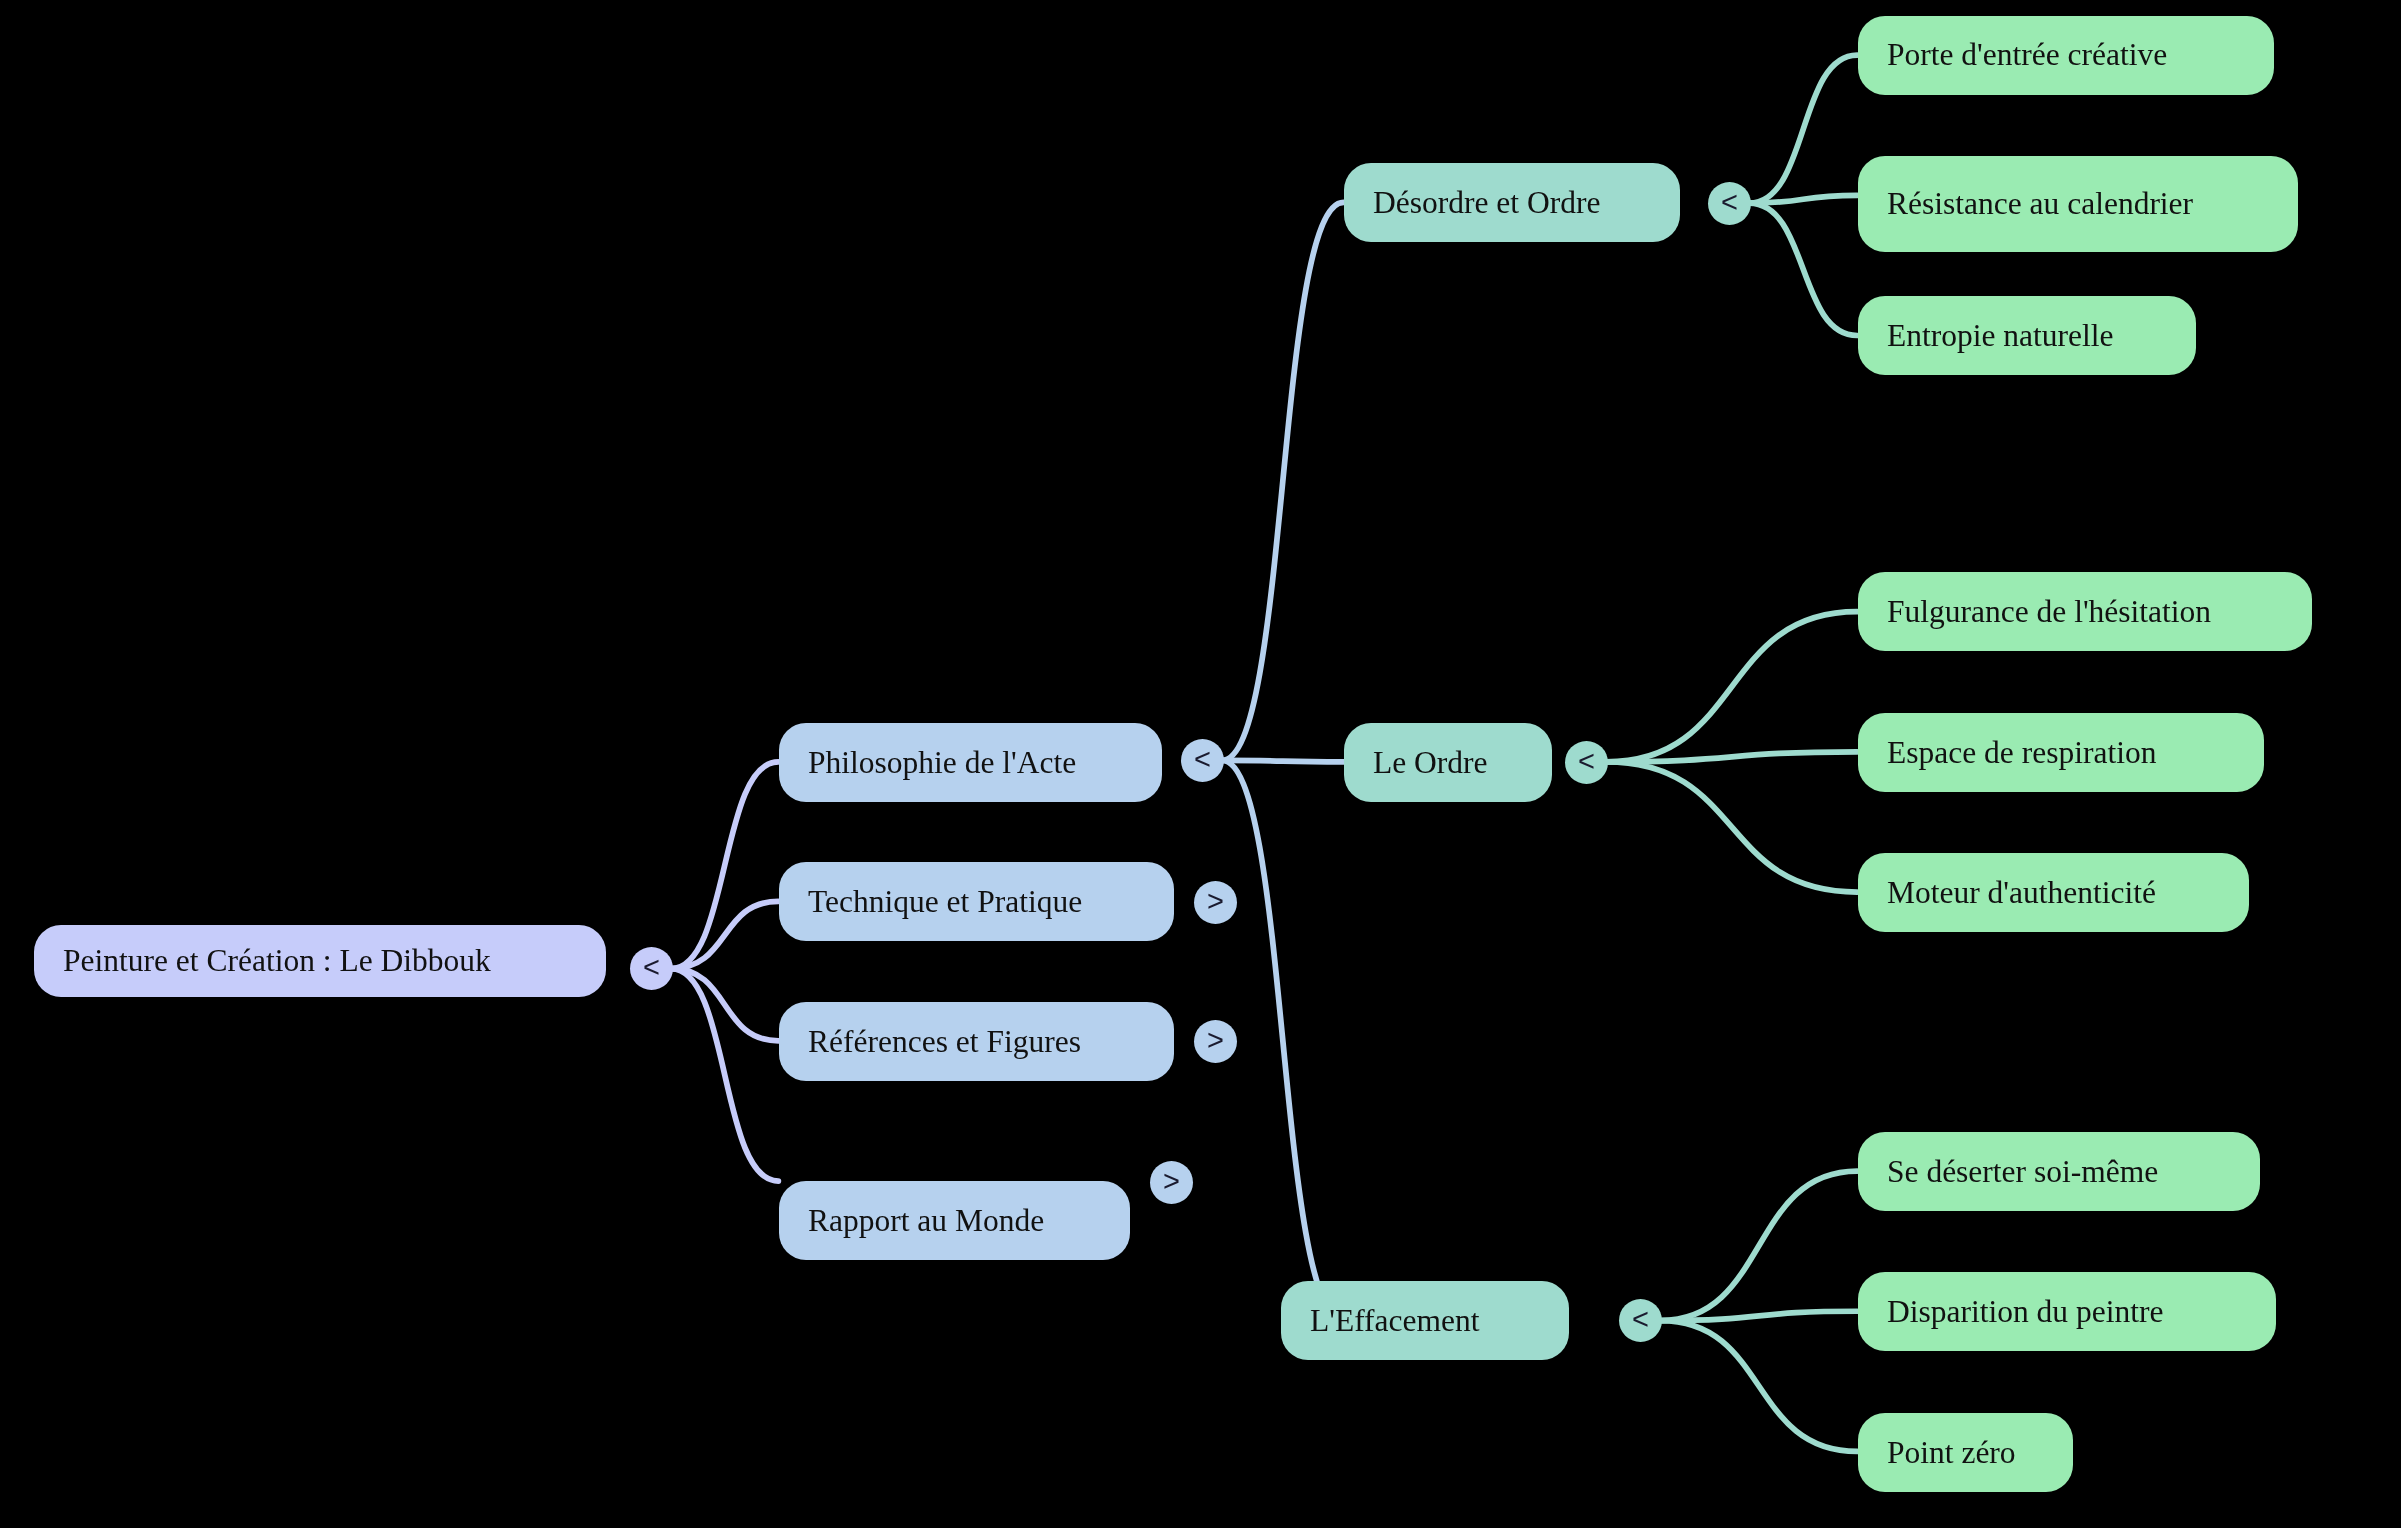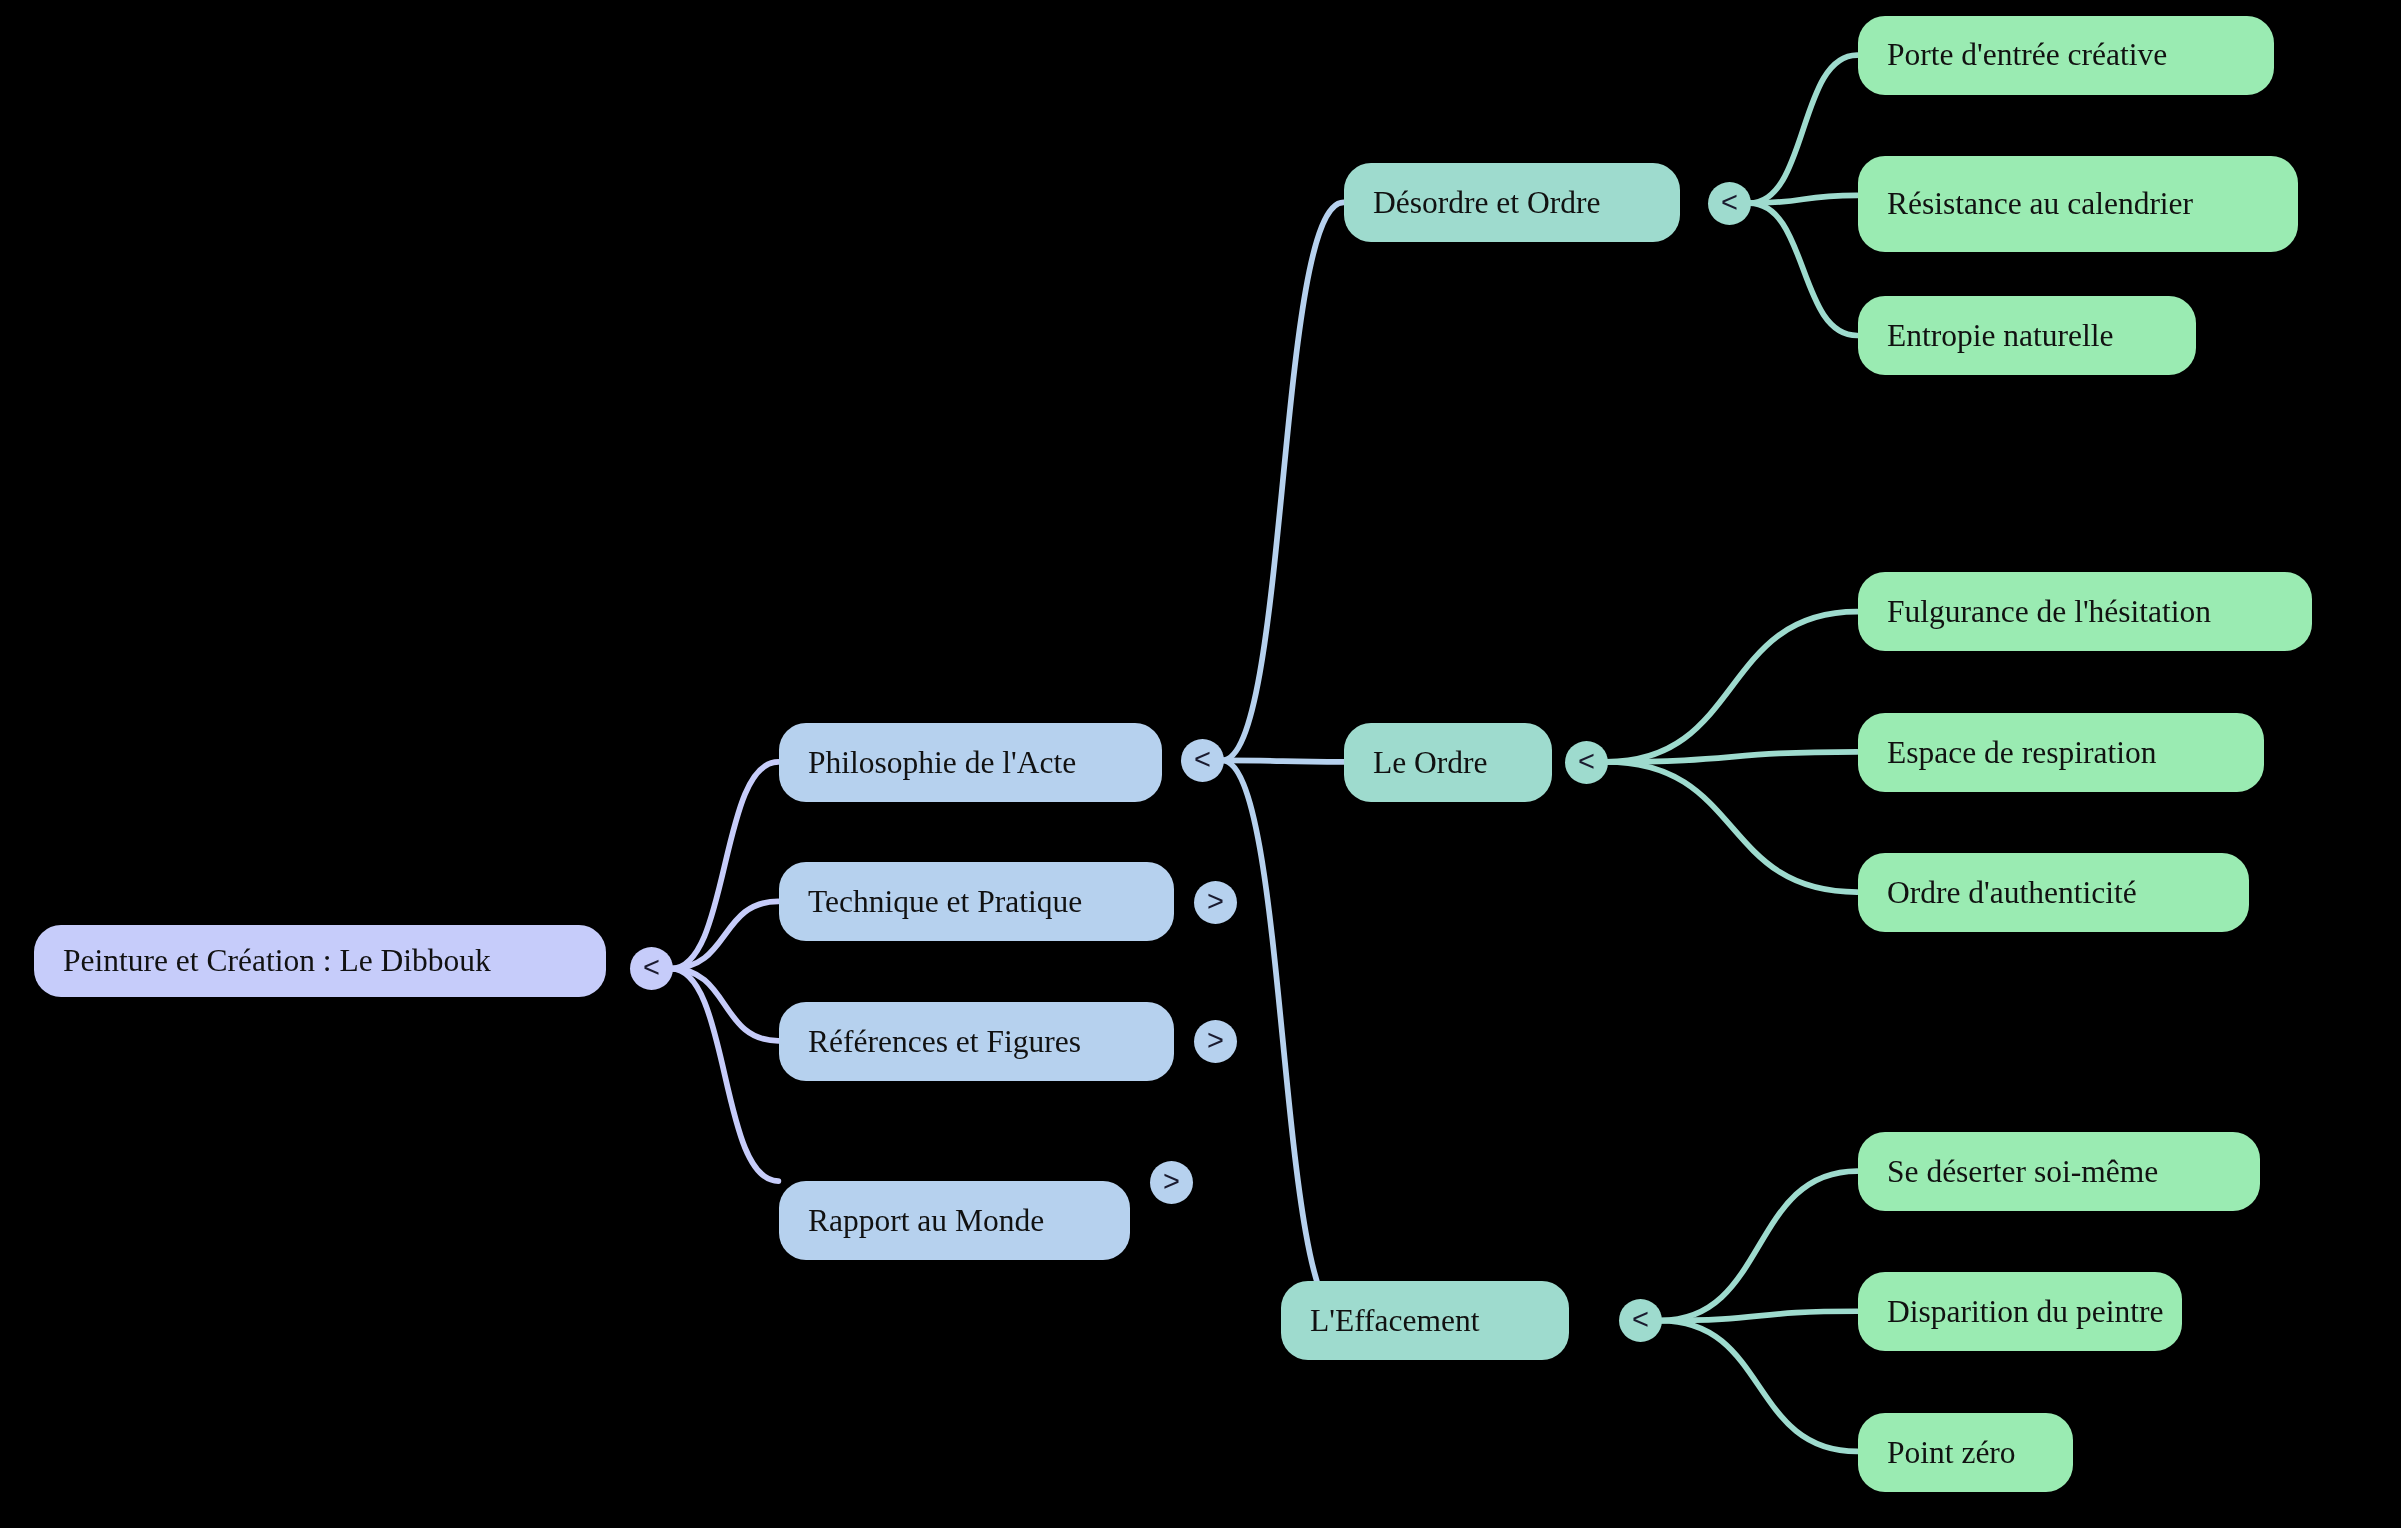--- a/index.html
+++ b/index.html
@@ -119,32 +119,32 @@
       <div class="toggle toggle-l3" style="left: 1565px; top: 741px;">
         <span>&lt;</span>
       </div>
       <div class="node node-leaf" style="left: 1858px; top: 572px; width: 454px; height: 79px;">
         <span>Fulgurance de l'hésitation</span>
       </div>
       <div class="node node-leaf" style="left: 1858px; top: 713px; width: 406px; height: 79px;">
         <span>Espace de respiration</span>
       </div>
       <div class="node node-leaf" style="left: 1858px; top: 853px; width: 391px; height: 79px;">
-        <span>Ordre d'authenticité</span>
+        <span>Moteur d'authenticité</span>
       </div>
       <div class="node node-l3" style="left: 1281px; top: 1281px; width: 288px; height: 79px;">
         <span>L'Effacement</span>
       </div>
       <div class="toggle toggle-l3" style="left: 1619px; top: 1299px;">
         <span>&lt;</span>
       </div>
       <div class="node node-leaf" style="left: 1858px; top: 1132px; width: 402px; height: 79px;">
         <span>Se déserter soi-même</span>
       </div>
-      <div class="node node-leaf" style="left: 1858px; top: 1272px; width: 324px; height: 79px;">
+      <div class="node node-leaf" style="left: 1858px; top: 1272px; width: 418px; height: 79px;">
         <span>Disparition du peintre</span>
       </div>
       <div class="node node-leaf" style="left: 1858px; top: 1413px; width: 215px; height: 79px;">
         <span>Point zéro</span>
       </div>
       <div class="node node-l2" style="left: 779px; top: 862px; width: 395px; height: 79px;">
         <span>Technique et Pratique</span>
       </div>
       <div class="toggle toggle-l2" style="left: 1194px; top: 881px;">
         <span>&gt;</span>

